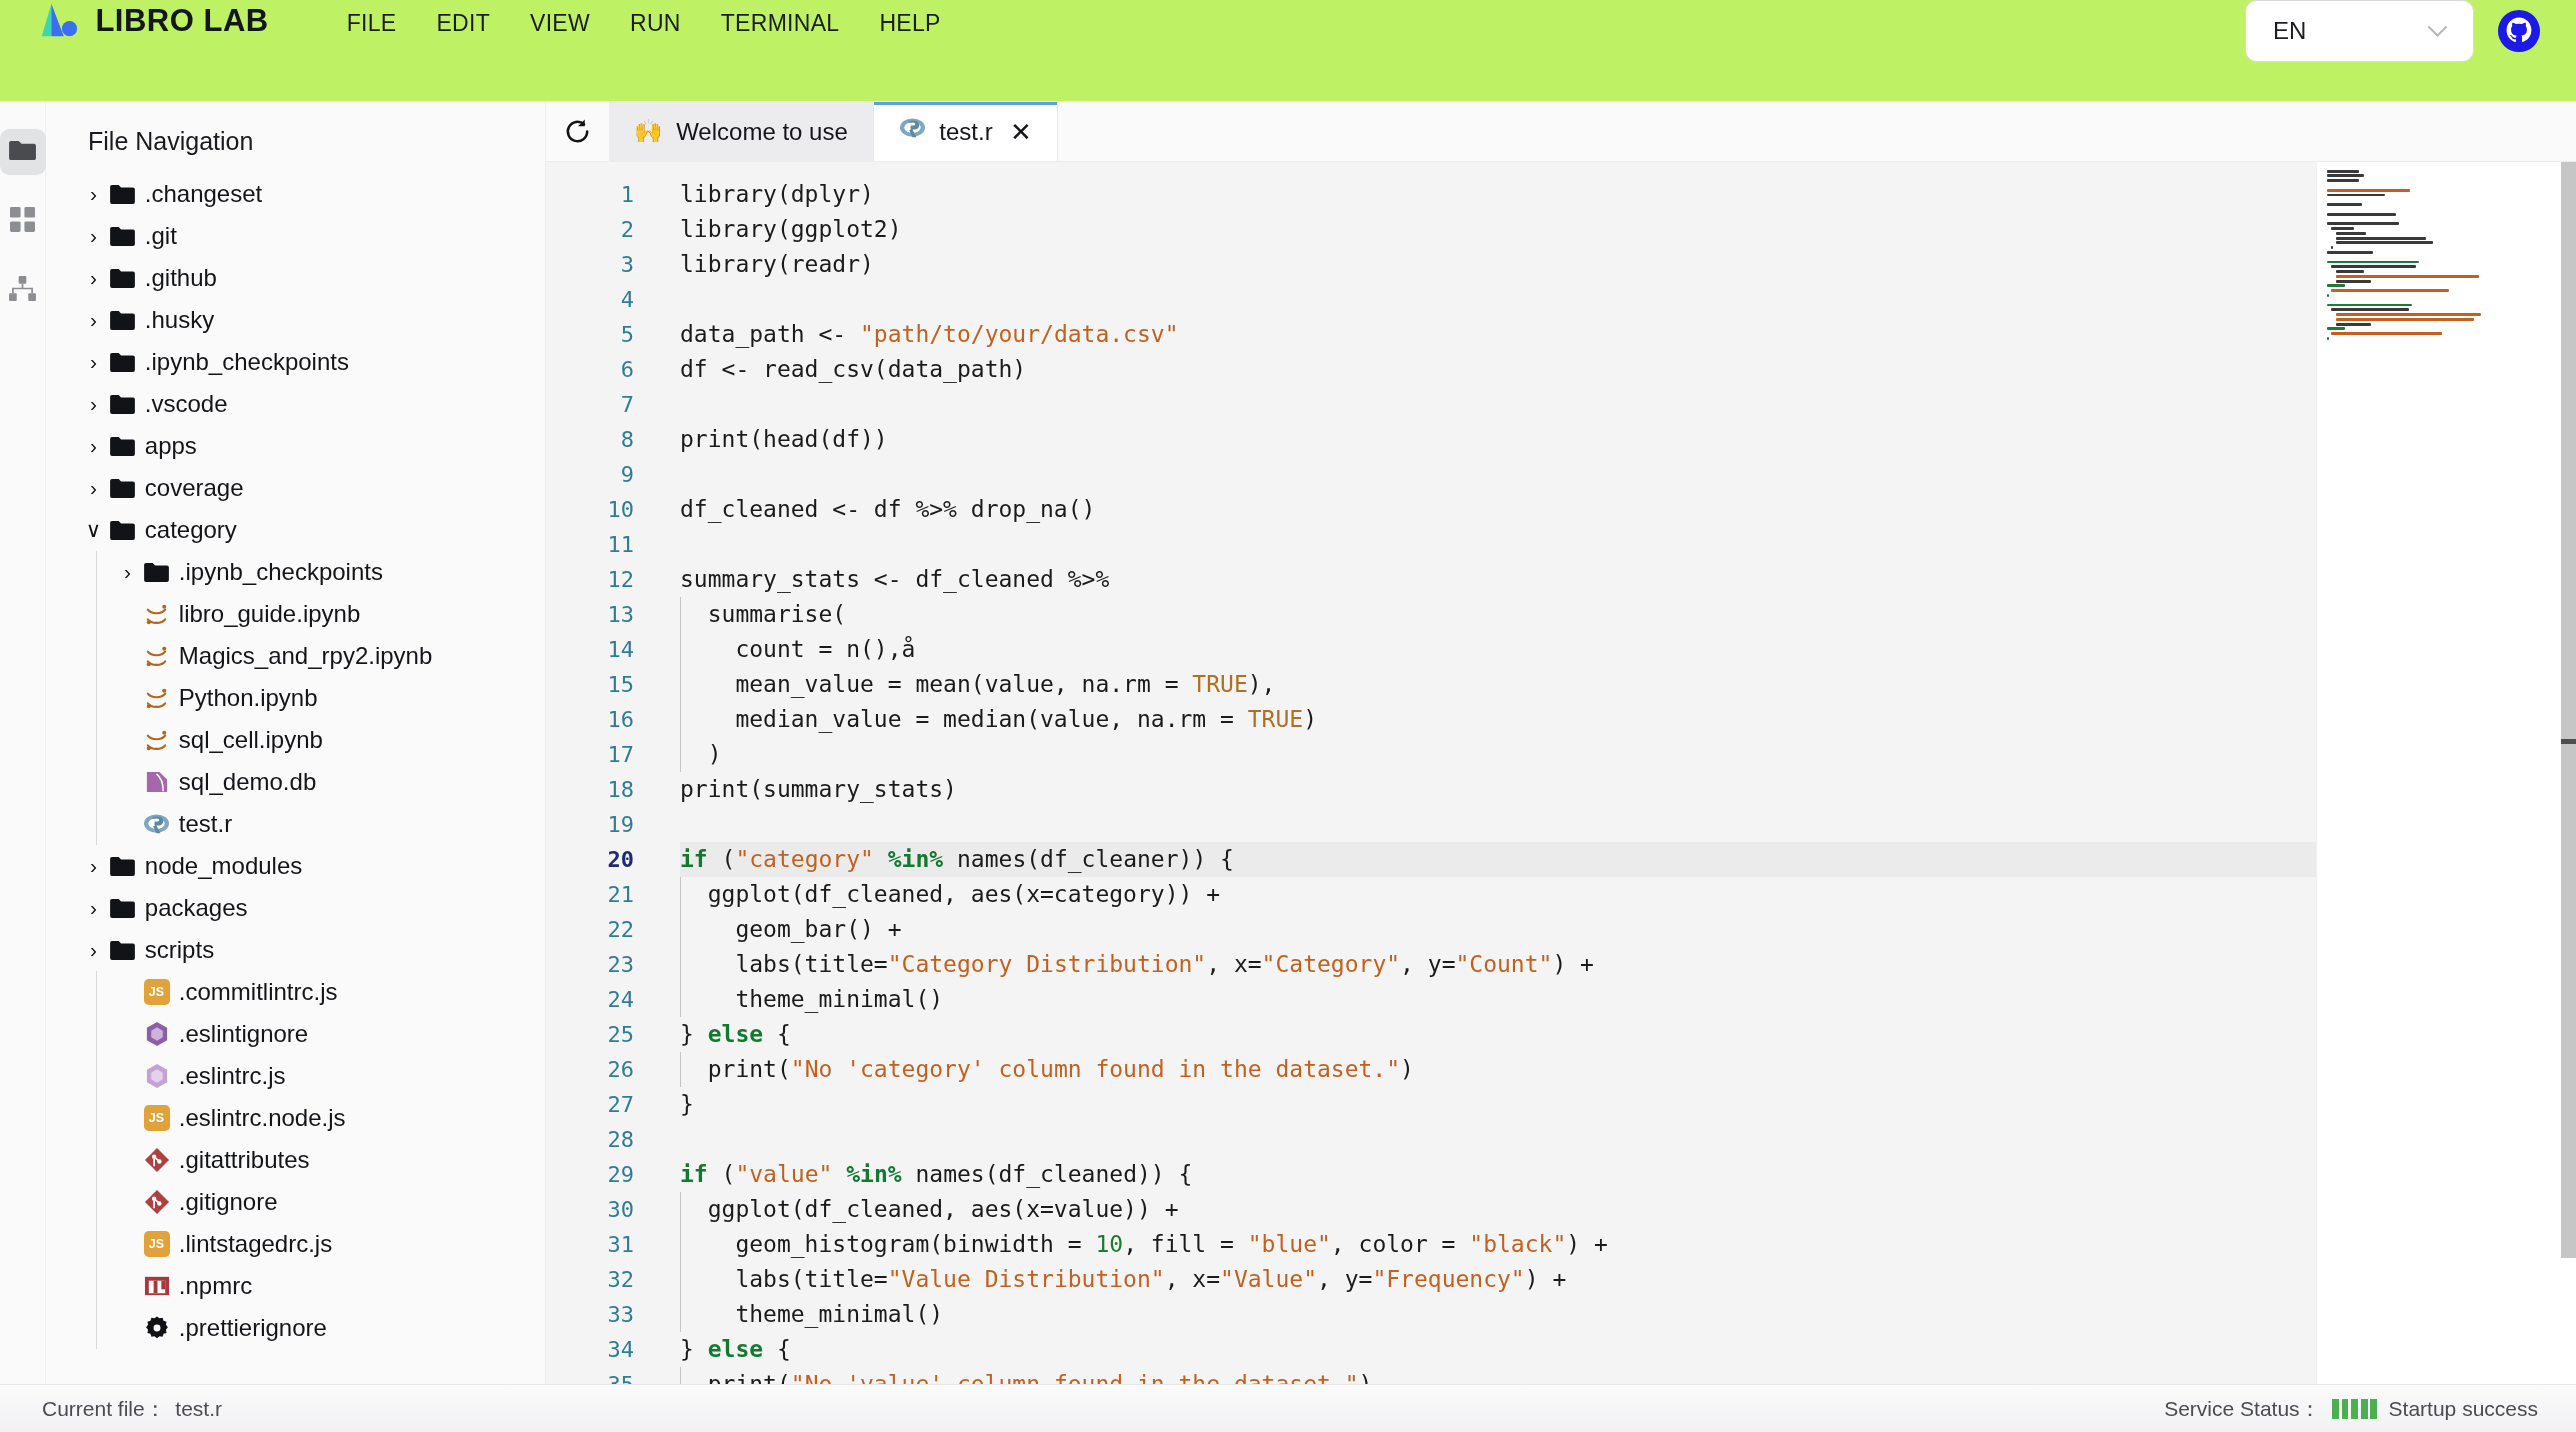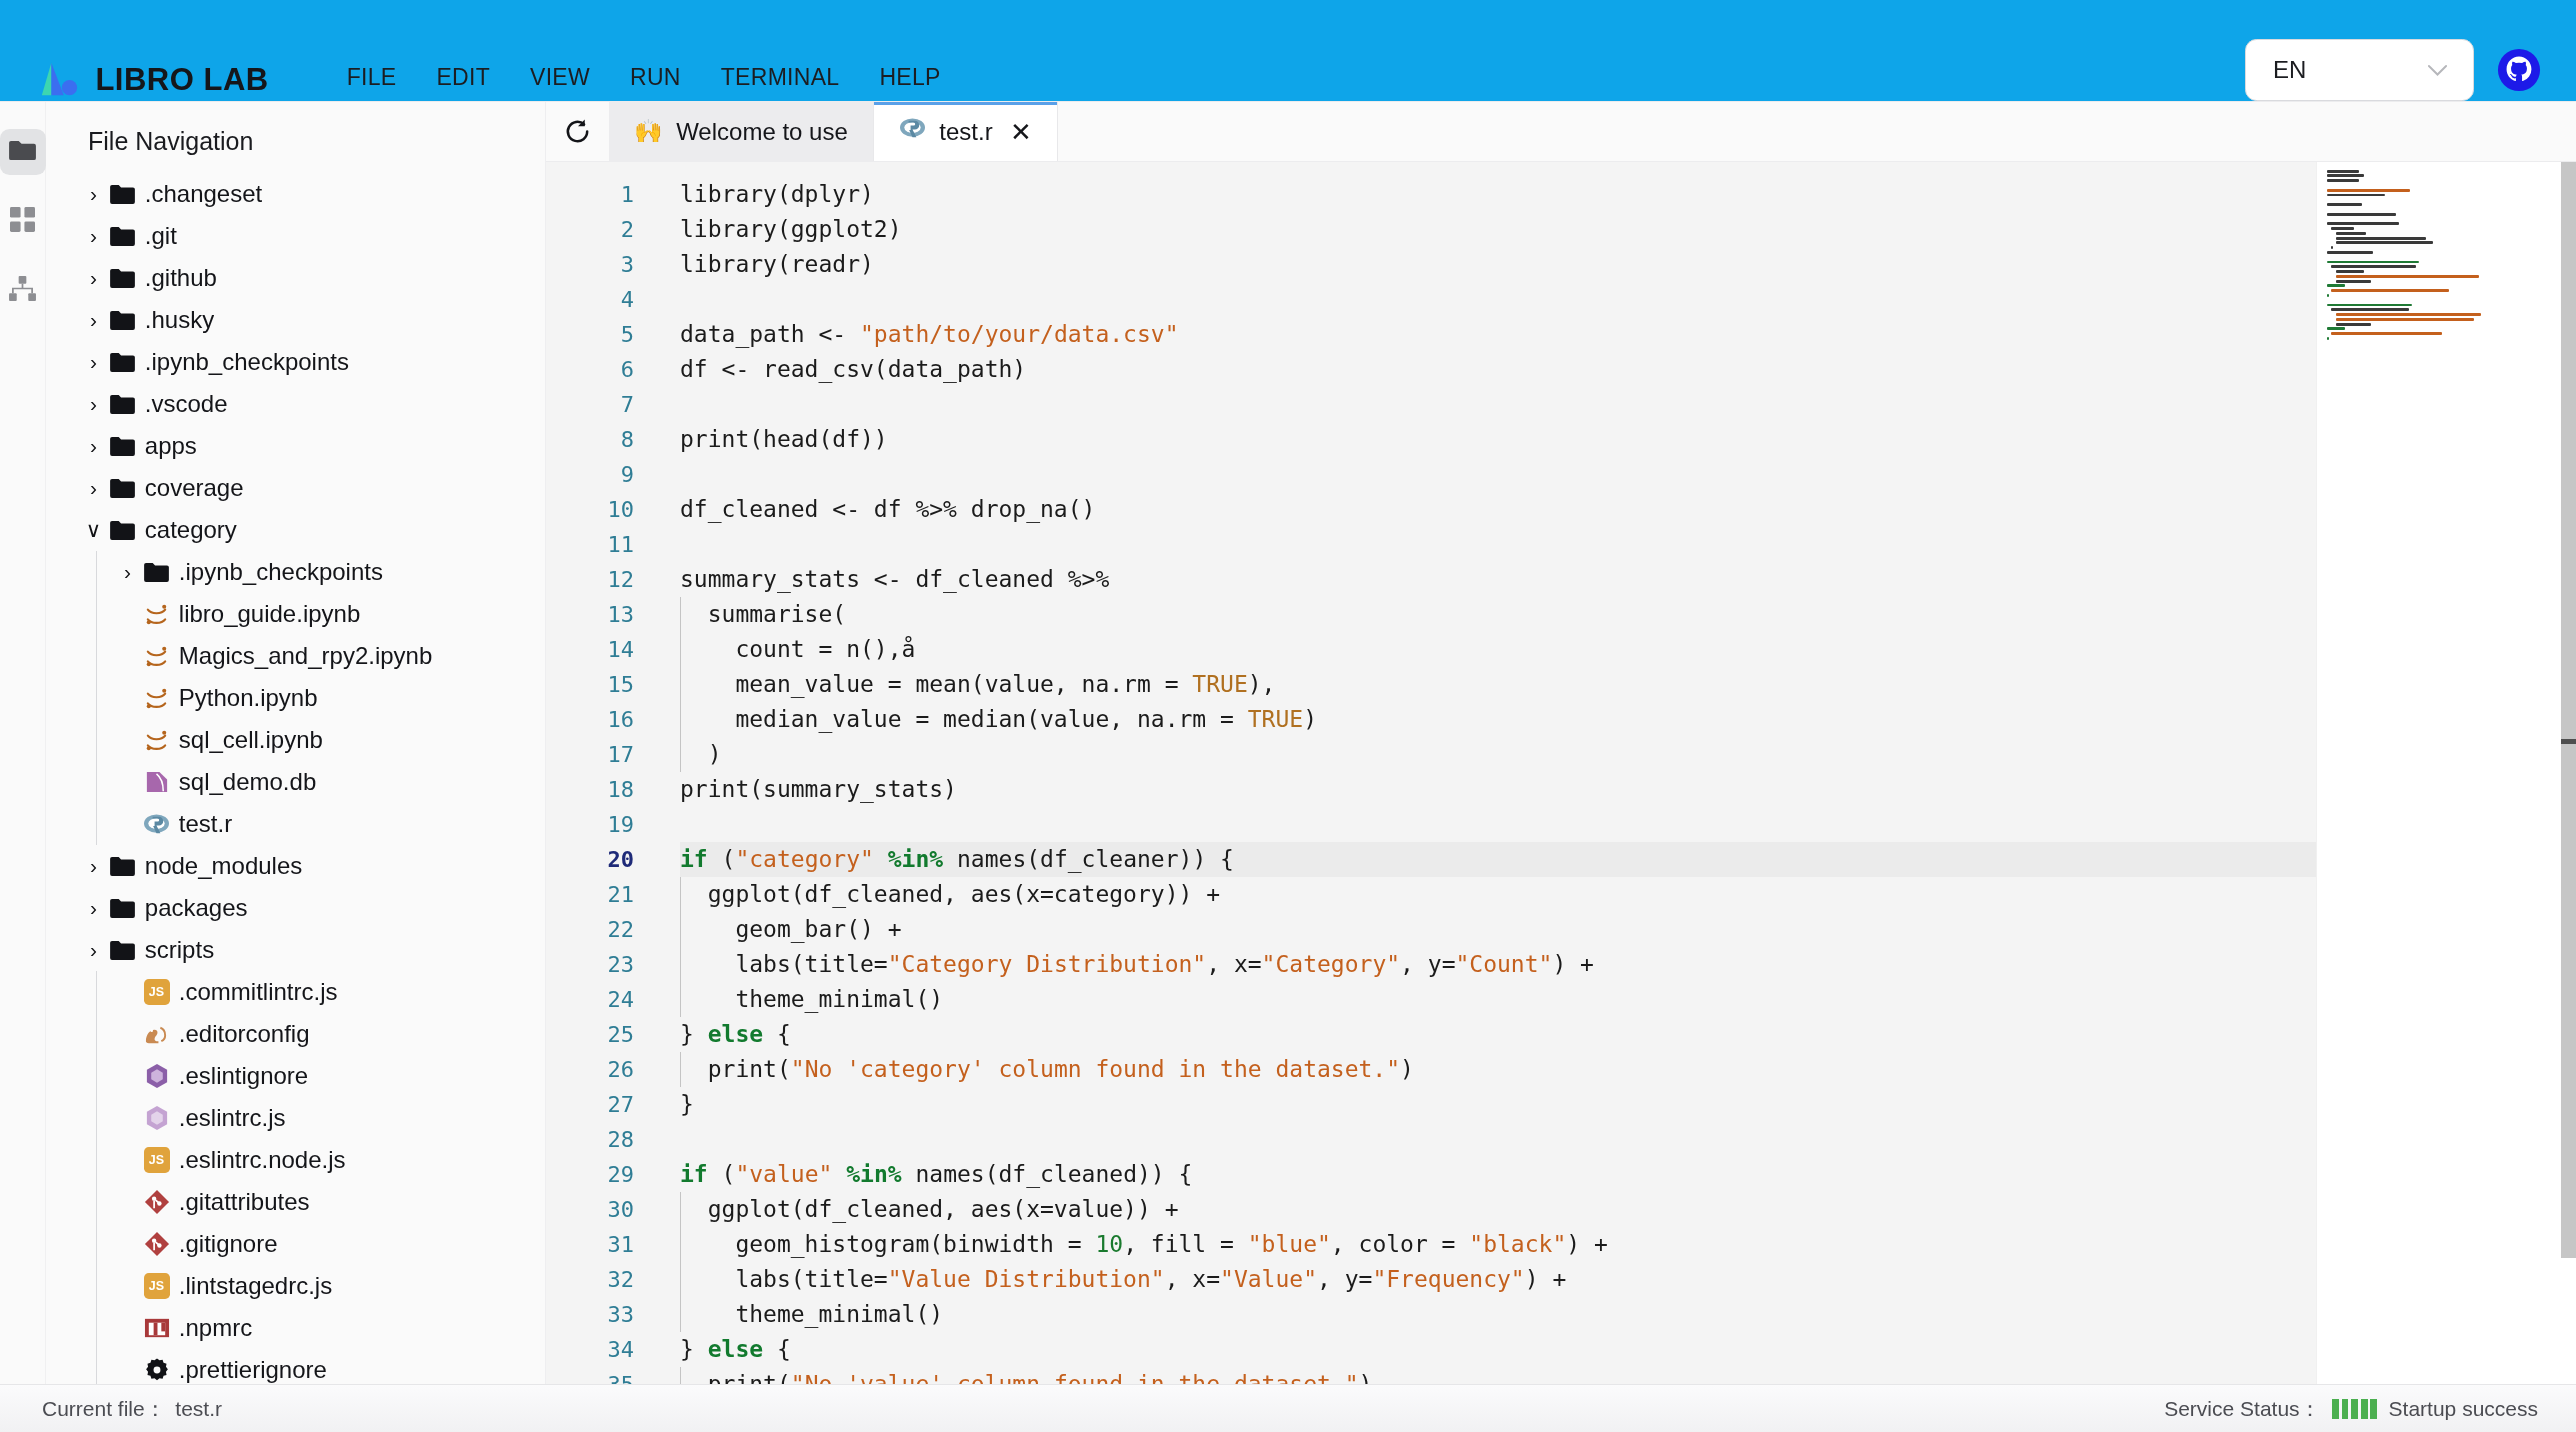--- a/index.html
+++ b/index.html
@@ -7,22 +7,22 @@
     width: 2576px; height: 1432px;
     background: #ffffff;
     font-family: "Liberation Sans", sans-serif;
     overflow: hidden;
   }
   #app { position: relative; width: 2576px; height: 1432px; display: flex; flex-direction: column; }
 
   
   .topbar {
     height: 102px; flex: 0 0 102px;
-    background: #0ea5e9;
-    display: flex; align-items: flex-end;
+    background: #bef264;
+    display: flex; align-items: flex-start;
     padding: 0 35px 0 38px;
     border-bottom: 1px solid #ececee;
   }
   .brand { display: flex; align-items: center; gap: 15.4px; margin-right: 58px; }
   .brand-logo { width: 42px; height: 42px; display:block; }
   .brand-name {
     font-size: 31px; font-weight: bold; letter-spacing: 0.5px; color: #15161a;
     white-space: nowrap;
   }
   .menu { display: flex; align-items: center; gap: 0; }
@@ -427,31 +427,20 @@
               </svg>
             </span>
             <span class="tlabel">scripts</span>
           </div>
           <div class="tree-row depth2">
             <span class="tw blank">›</span>
             <span class="ticon">
               <span class="sq-ico" style="background:#e0a33c">JS</span>
             </span>
             <span class="tlabel">.commitlintrc.js</span>
-          </div>
-          <div class="tree-row depth2">
-            <span class="tw blank">›</span>
-            <span class="ticon">
-              <svg width="27" height="25" viewBox="0 0 28 26">
-                <path d="M3 20c0-7 4-12 9-12 2 0 3 1 3 3 0 3-3 4-3 7 0 1 1 2 2 2h2v2H6c-2 0-3-1-3-2z" fill="#c98a52"></path>
-                <circle cx="9" cy="9" r="1.4" fill="#fff"></circle>
-                <path d="M18 6c3 1 5 4 5 8 0 3-2 5-4 6" stroke="#c98a52" stroke-width="2" fill="none"></path>
-              </svg>
-            </span>
-            <span class="tlabel">.editorconfig</span>
           </div>
           <div class="tree-row depth2">
             <span class="tw blank">›</span>
             <span class="ticon">
               <svg width="26" height="26" viewBox="0 0 27 27">
                 <path d="M13.5 1 24 7v13L13.5 26 3 20V7z" fill="#8b5fa8"></path>
                 <path d="M13.5 6.5 19.5 10v7l-6 3.5L7.5 17v-7z" fill="#cdb3dc"></path>
               </svg>
             </span>
             <span class="tlabel">.eslintignore</span>

